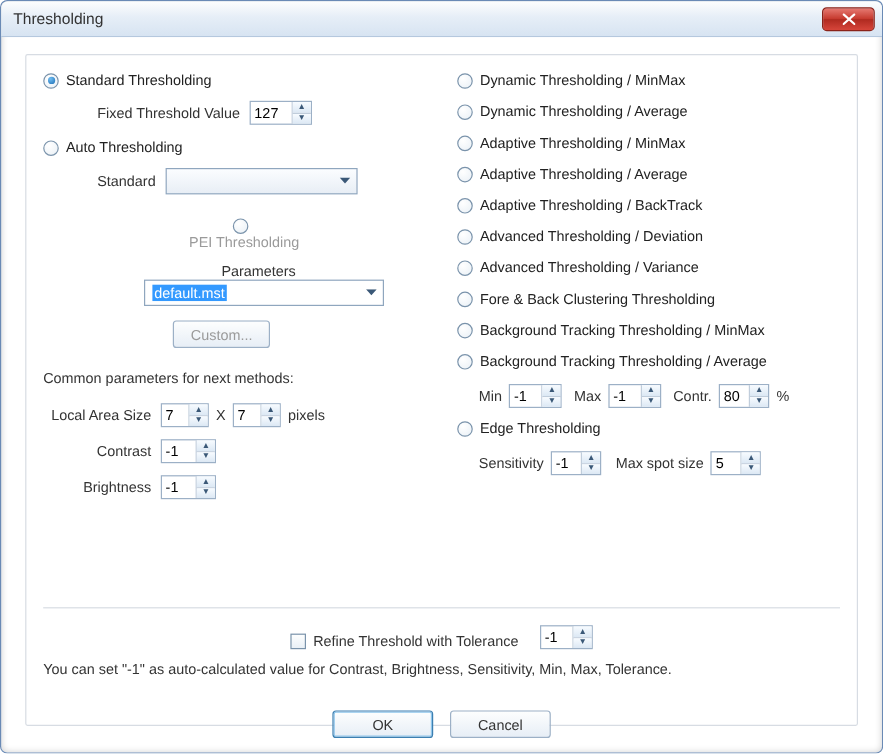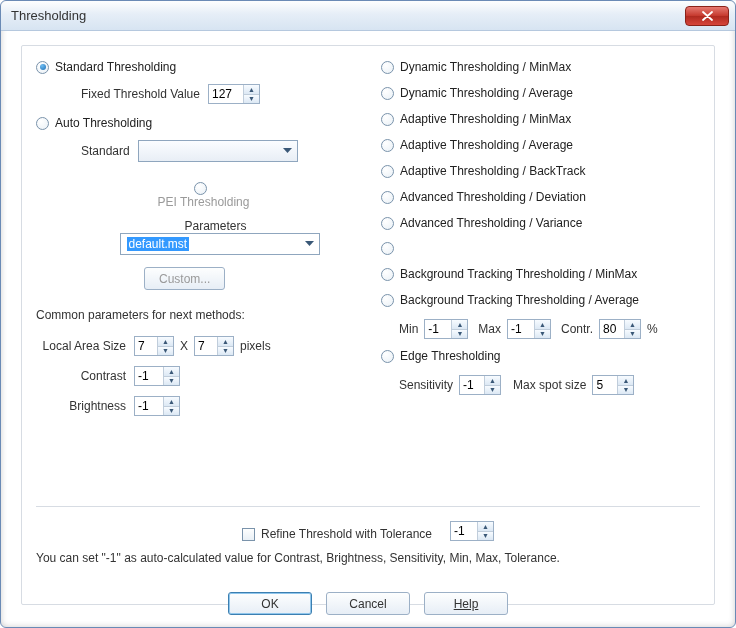--- a/index.html
+++ b/index.html
@@ -331,20 +331,21 @@
           <div class="row">
               <span class="radio"></span>
               <span class="radio-label">Advanced Thresholding / Deviation</span>
             </div>
           <div class="row">
               <span class="radio"></span>
               <span class="radio-label">Advanced Thresholding / Variance</span>
             </div>
           <div class="row">
               <span class="radio"></span>
+              <span class="radio-label">Fore &amp; Back Clustering Thresholding</span>
             </div>
           <div class="row">
               <span class="radio"></span>
               <span class="radio-label">Background Tracking Thresholding / MinMax</span>
             </div>
           <div class="row">
               <span class="radio"></span>
               <span class="radio-label">Background Tracking Thresholding / Average</span>
             </div>
 
@@ -417,18 +418,15 @@
             </span>
           </span>
       </div>
 
       <div class="note">You can set "-1" as auto-calculated value for Contrast, Brightness, Sensitivity, Min, Max, Tolerance.</div>
     </div>
 
     <div class="buttons">
       <span class="btn default" style="min-width:84px;">OK</span>
       <span class="btn" style="min-width:84px;">Cancel</span>
-      <span class="btn" style="min-width:84px;">
-          <span style="text-decoration:underline;">Help</span>
-        </span>
     </div>
   </div>
 </div>
 
 </body></html>

